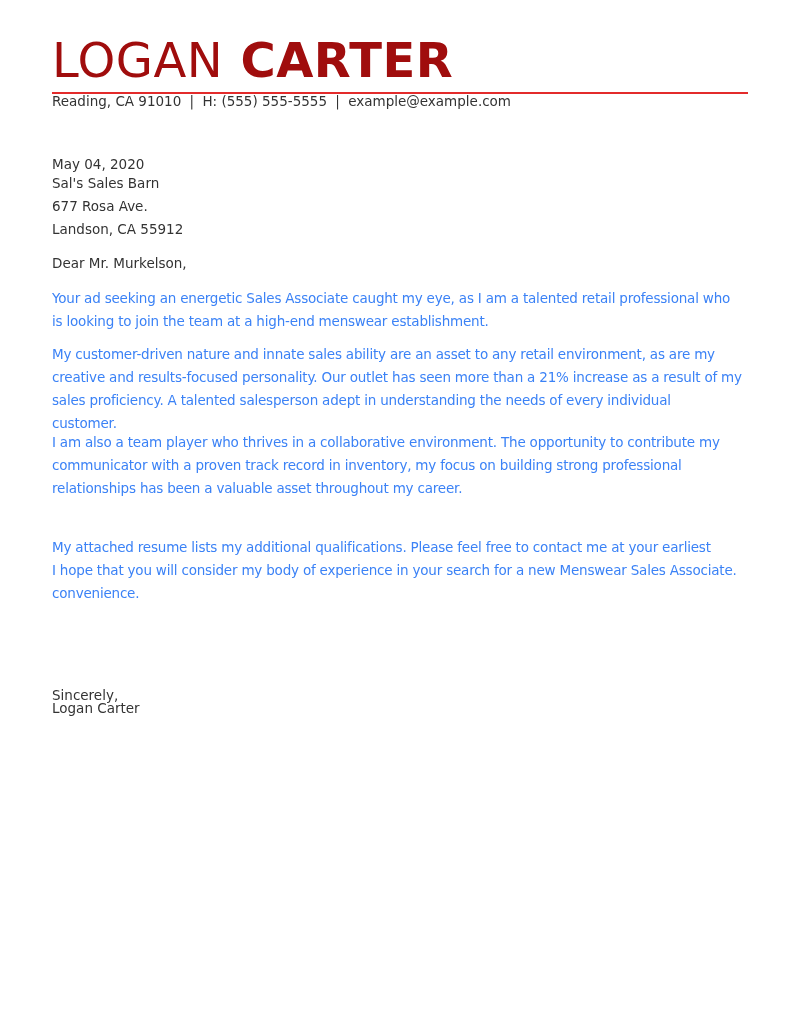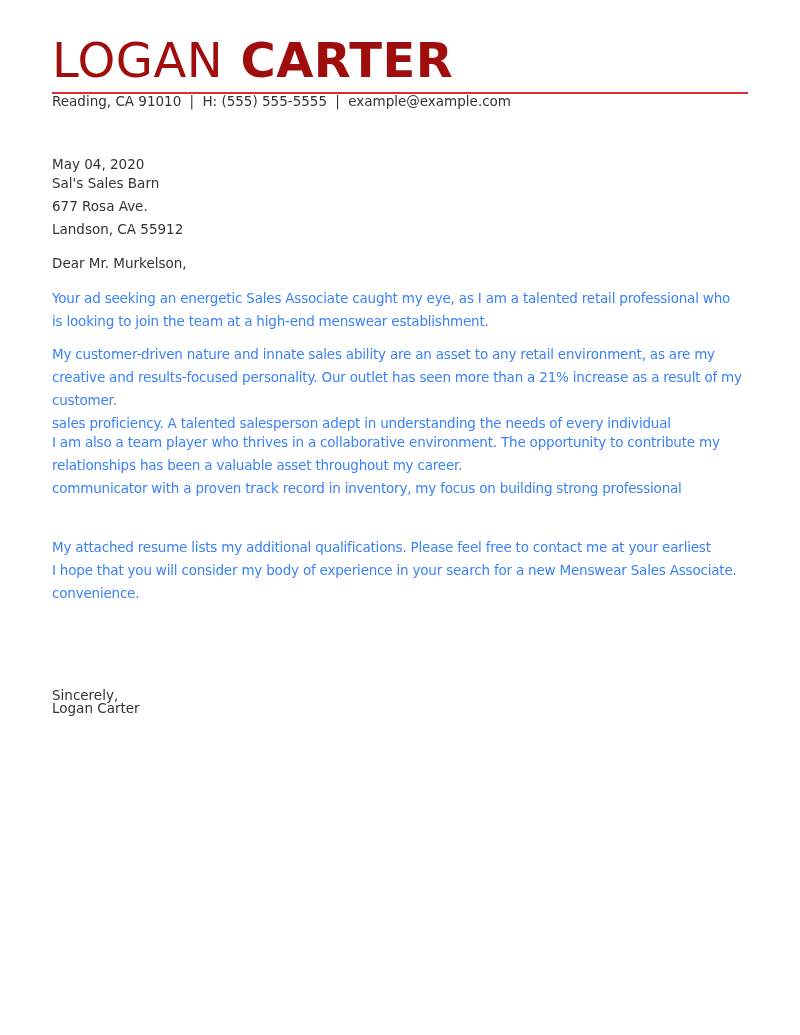--- a/index.html
+++ b/index.html
@@ -48,28 +48,28 @@
   <div class="block" style="top:252px;">Dear Mr. Murkelson,</div>
 
   <p class="para" style="top:287px;">
     <span class="line">Your ad seeking an energetic Sales Associate caught my eye, as I am a talented retail professional who</span>
     <span class="line">is looking to join the team at a high-end menswear establishment.</span>
   </p>
 
   <p class="para" style="top:343px;">
     <span class="line">My customer-driven nature and innate sales ability are an asset to any retail environment, as are my</span>
     <span class="line">creative and results-focused personality. Our outlet has seen more than a 21% increase as a result of my</span>
+    <span class="line">sales proficiency.  A talented salesperson adept in understanding the needs of every individual</span>
     <span class="line">customer.</span>
-    <span class="line">sales proficiency.  A talented salesperson adept in understanding the needs of every individual</span>
   </p>
 
   <p class="para" style="top:431px;">
     <span class="line">I am also a team player who thrives in a collaborative environment. The opportunity to contribute my</span>
+    <span class="line">communicator with a proven track record in inventory, my focus on building strong professional</span>
     <span class="line">relationships has been a valuable asset throughout my career.</span>
-    <span class="line">communicator with a proven track record in inventory, my focus on building strong professional</span>
   </p>
 
   <p class="para" style="top:536px;">
     <span class="line">My attached resume lists my additional qualifications. Please feel free to contact me at your earliest</span>
     <span class="line">I hope that you will consider my body of experience in your search for a new Menswear Sales Associate.</span>
     <span class="line">convenience.</span>
   </p>
 
   <div class="block" style="top:684px;">Sincerely,</div>
   <div class="block" style="top:697px;">Logan Carter</div>

